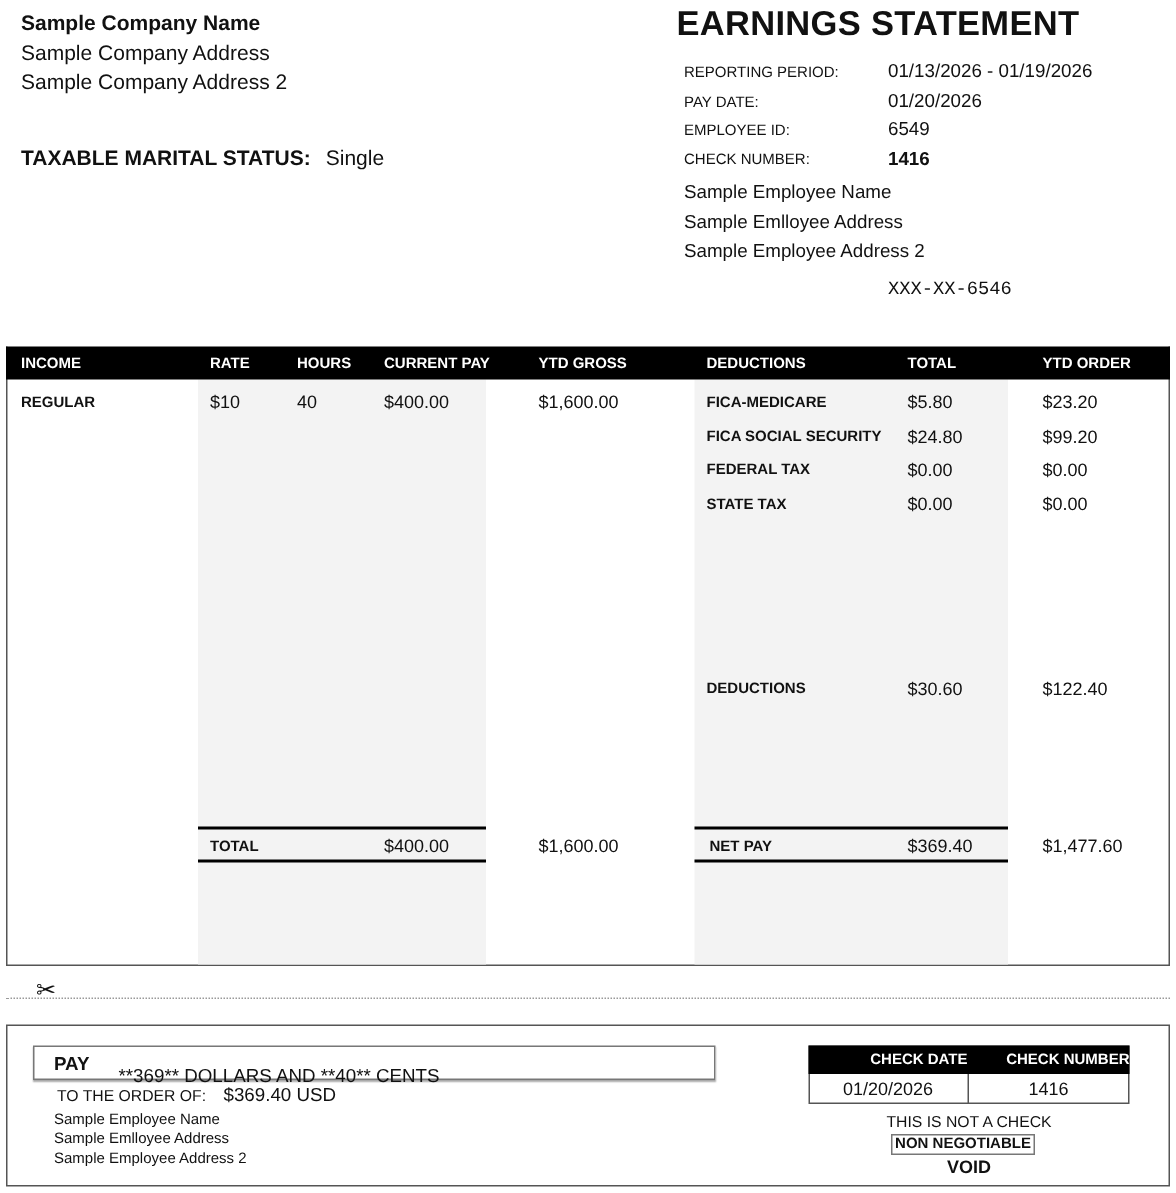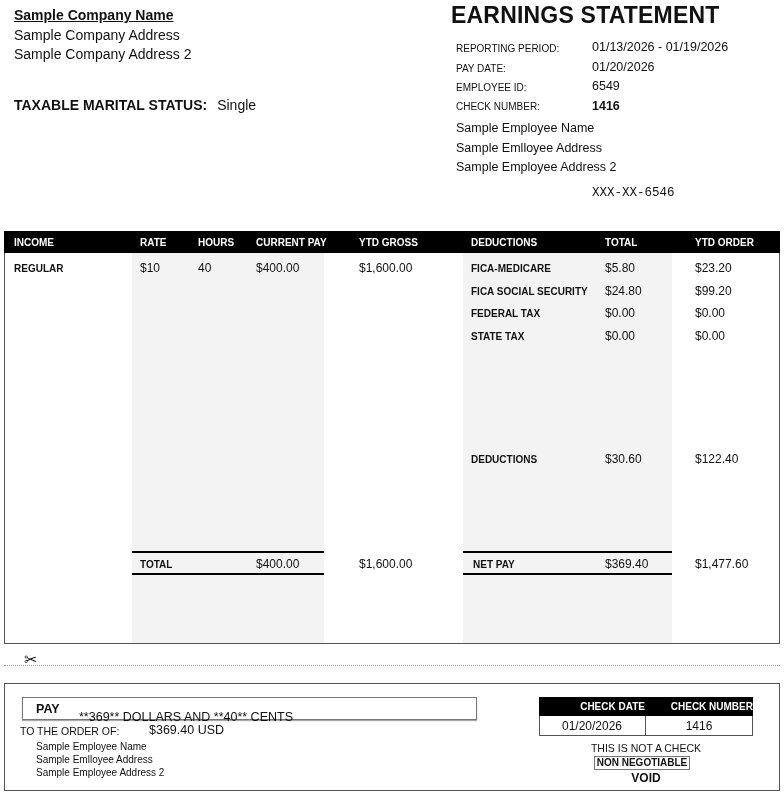--- a/index.html
+++ b/index.html
@@ -1,18 +1,18 @@
 <!DOCTYPE html>
 <html><head>
 <meta charset="utf-8">
 <style>
   * { box-sizing: border-box; margin: 0; padding: 0; }
   body { width: 784px; height: 795px; background: #fff; font-family: "Liberation Sans", sans-serif; color: #111; position: relative; overflow: hidden; }
   .abs { position: absolute; }
-  .company-name { left: 14px; top: 7px; font-size: 14px; font-weight: bold; text-decoration: underline; }
+  .company-name { left: 14px; top: 7px; font-size: 14px; font-weight: bold; }
   .company-line { left: 14px; font-size: 14px; }
   .marital { left: 14px; top: 97px; font-size: 14px; }
   .marital b { font-weight: bold; margin-right: 10px; }
   .title { left: 451px; top: 2px; font-size: 23px; font-weight: bold; letter-spacing: 0.2px; }
   .info-label { left: 456px; font-size: 10px; font-weight: normal; }
   .info-value { left: 592px; font-size: 12.5px; }
   .emp-line { left: 456px; font-size: 12.5px; }
   .ssn { left: 592px; top: 186px; font-size: 12.5px; font-family: Liberation Mono, monospace; }
 
   .table-box { left: 4px; top: 231px; width: 776px; height: 413px; border: 1px solid #555; border-top: none; }
@@ -25,21 +25,21 @@
   .lbl { font-size: 10px; font-weight: bold; }
   .hline { height: 2px; background: #000; }
 
   .cut-line { left: 4px; top: 665px; width: 776px; border-top: 1px dotted #999; }
   .scissors { left: 24px; top: 650px; font-size: 16px; }
 
   .check-box { left: 4px; top: 683px; width: 776px; height: 108px; border: 1px solid #555; }
   .pay-box { left: 22px; top: 697px; width: 455px; height: 23px; border: 1px solid #777; box-shadow: 0 1px 1px #aaa; }
   .pay-label { left: 36px; top: 702px; font-size: 12.5px; font-weight: bold; }
   .pay-words { left: 79px; top: 710px; font-size: 12.5px; }
-  .order-label { left: 20px; top: 725px; font-size: 10.5px; }
+  .order-label { left: 38px; top: 725px; font-size: 10.5px; }
   .order-amount { left: 149px; top: 723px; font-size: 12.5px; }
   .ck-emp { left: 36px; font-size: 10px; }
 
   .ck-table { left: 539px; top: 697px; width: 214px; height: 39px; border: 1px solid #555; }
   .ck-head { left: 539px; top: 697px; width: 214px; height: 19px; background: #000; }
   .ck-th { color: #fff; font-size: 10px; font-weight: bold; top: 701px; text-align: right; }
   .ck-td { font-size: 12px; top: 719px; text-align: center; }
   .ck-div { left: 645px; top: 716px; width: 1px; height: 20px; background: #555; }
   .not-check { left: 539px; width: 214px; top: 742px; font-size: 10.5px; text-align: center; }
   .nonneg { left: 594px; top: 756px; width: 96px; height: 14px; border: 1px solid #777; font-size: 10px; font-weight: bold; text-align: center; line-height: 12px; }

